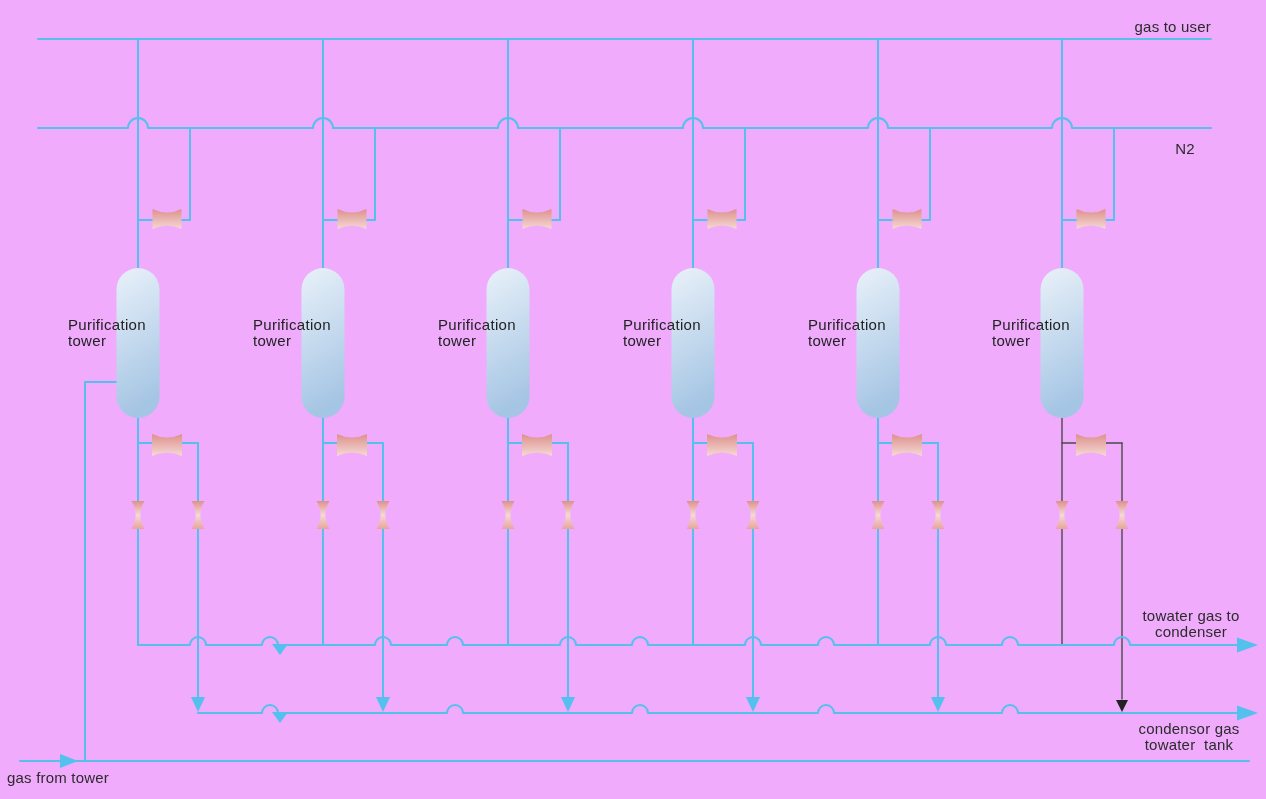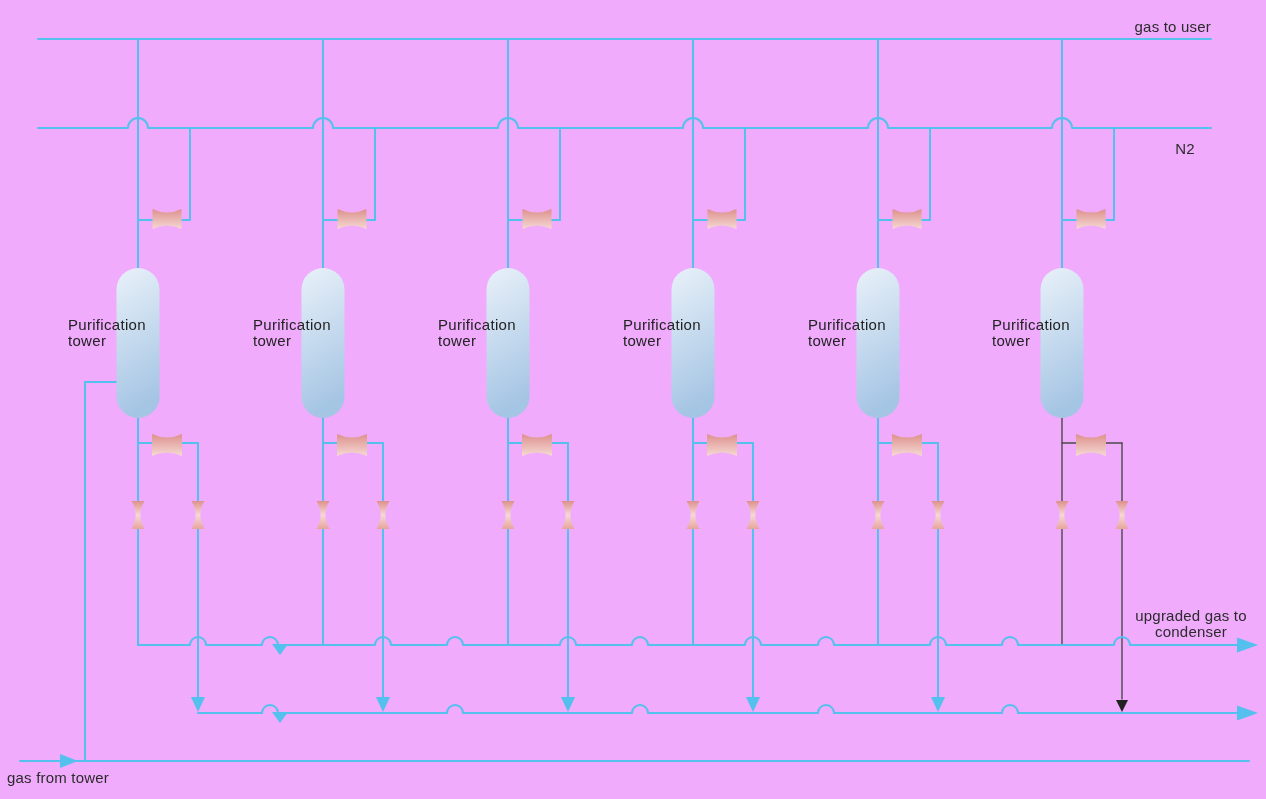--- a/index.html
+++ b/index.html
@@ -136,23 +136,25 @@
       <path d="M1076.5,209 Q1091,216 1105.5,209 L1105.5,229 Q1091,222 1076.5,229 Z" fill="url(#vg)"></path>
       <path d="M1076,434 Q1091,441 1106,434 L1106,456 Q1091,449 1076,456 Z" fill="url(#vg)"></path>
       <path d="M1055.5,501 L1068.5,501 C1063,511 1063,519 1068.5,529 L1055.5,529 C1061,519 1061,511 1055.5,501 Z" fill="url(#vgv)"></path>
       <path d="M1115.5,501 L1128.5,501 C1123,511 1123,519 1128.5,529 L1115.5,529 C1121,519 1121,511 1115.5,501 Z" fill="url(#vgv)"></path>
     </svg>
 
   <div class="lbl right" style="left:1091px;top:19px;width:120px;">gas to user</div>
 
   <div class="lbl center" style="left:1160px;top:105px;width:50px;margin-top:36px;">N2</div>
 
-  <div class="lbl center" style="left:1120px;top:608px;width:142px;">upgraded gas to
+  <div class="lbl center" style="left:1120px;top:608px;width:142px;">towater gas to
 condenser</div>
 
+  <div class="lbl center" style="left:1118px;top:721px;width:142px;">condensor gas
+towater  tank</div>
 
   <div class="lbl" style="left:7px;top:770px;">gas from tower</div>
 
   <div class="tower-lbl" style="left:68px;">Purification
 tower</div>
   <div class="tower-lbl" style="left:253px;">Purification
 tower</div>
   <div class="tower-lbl" style="left:438px;">Purification
 tower</div>
   <div class="tower-lbl" style="left:623px;">Purification

